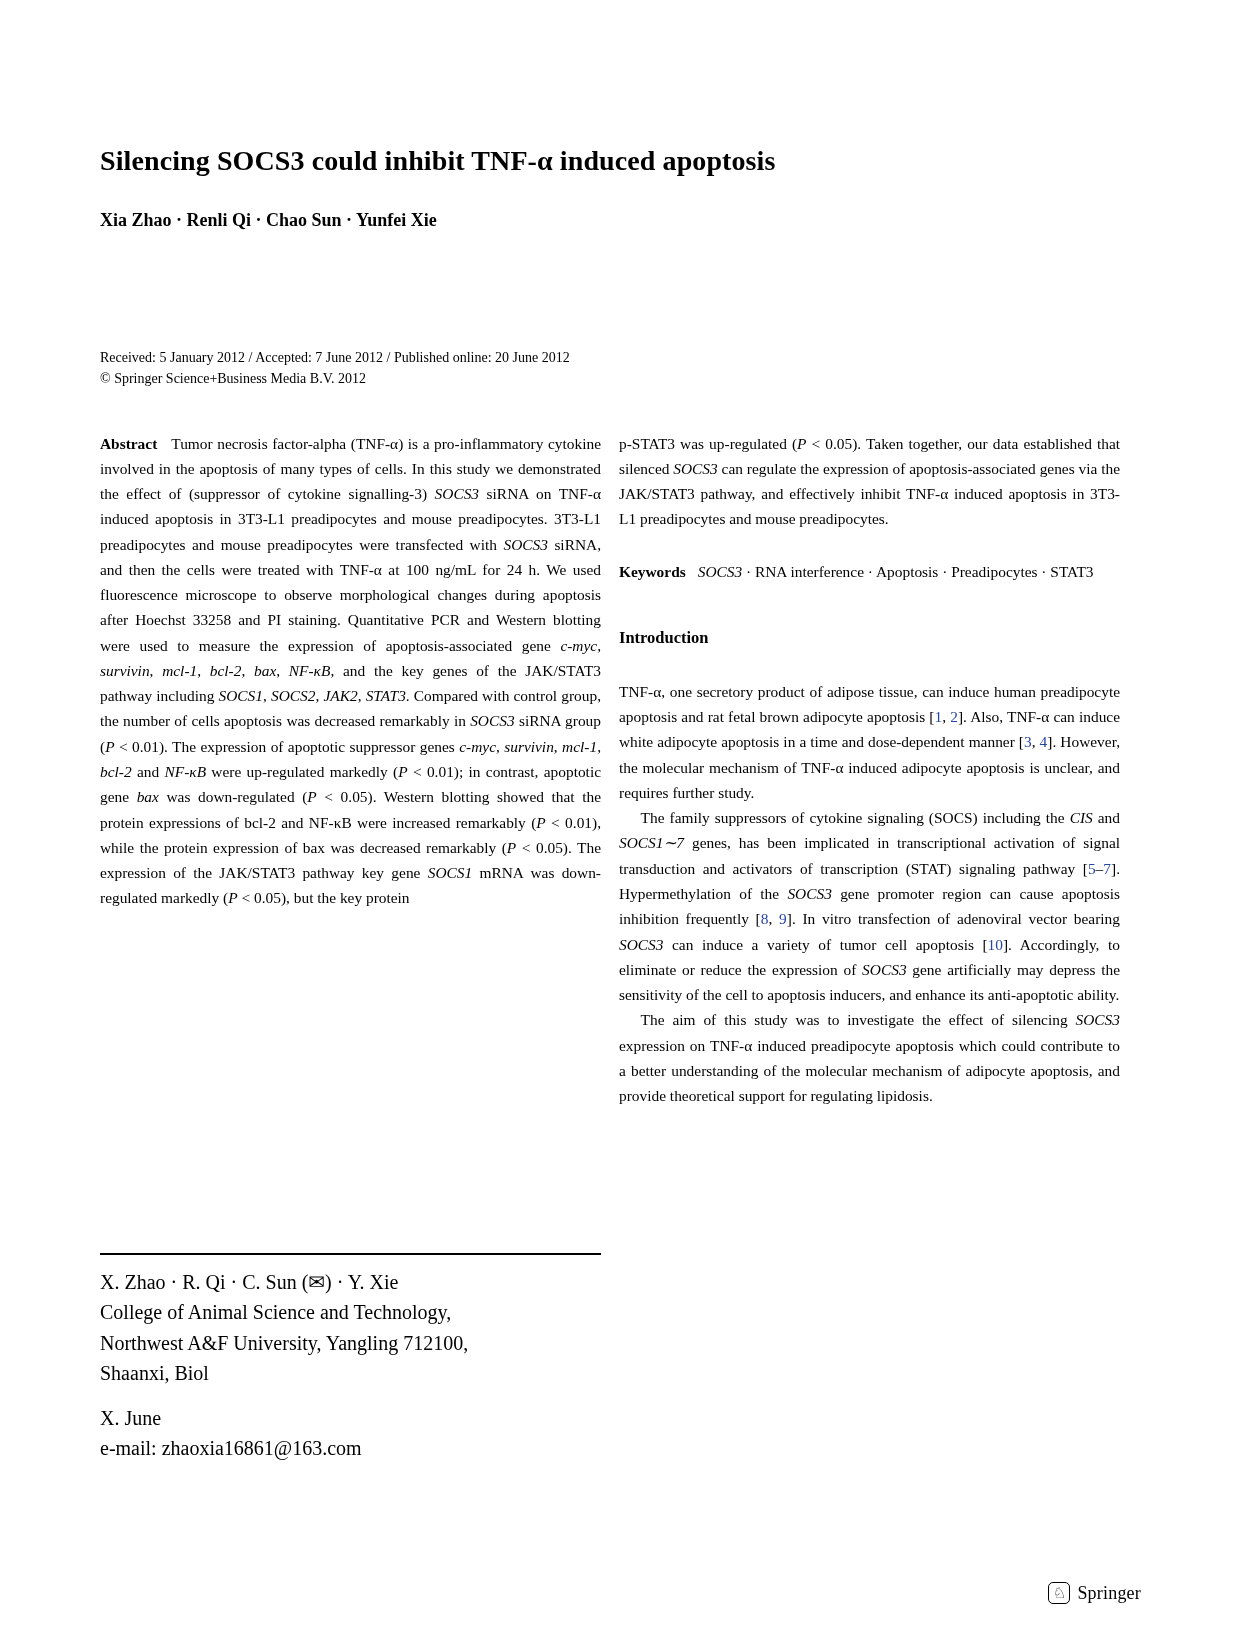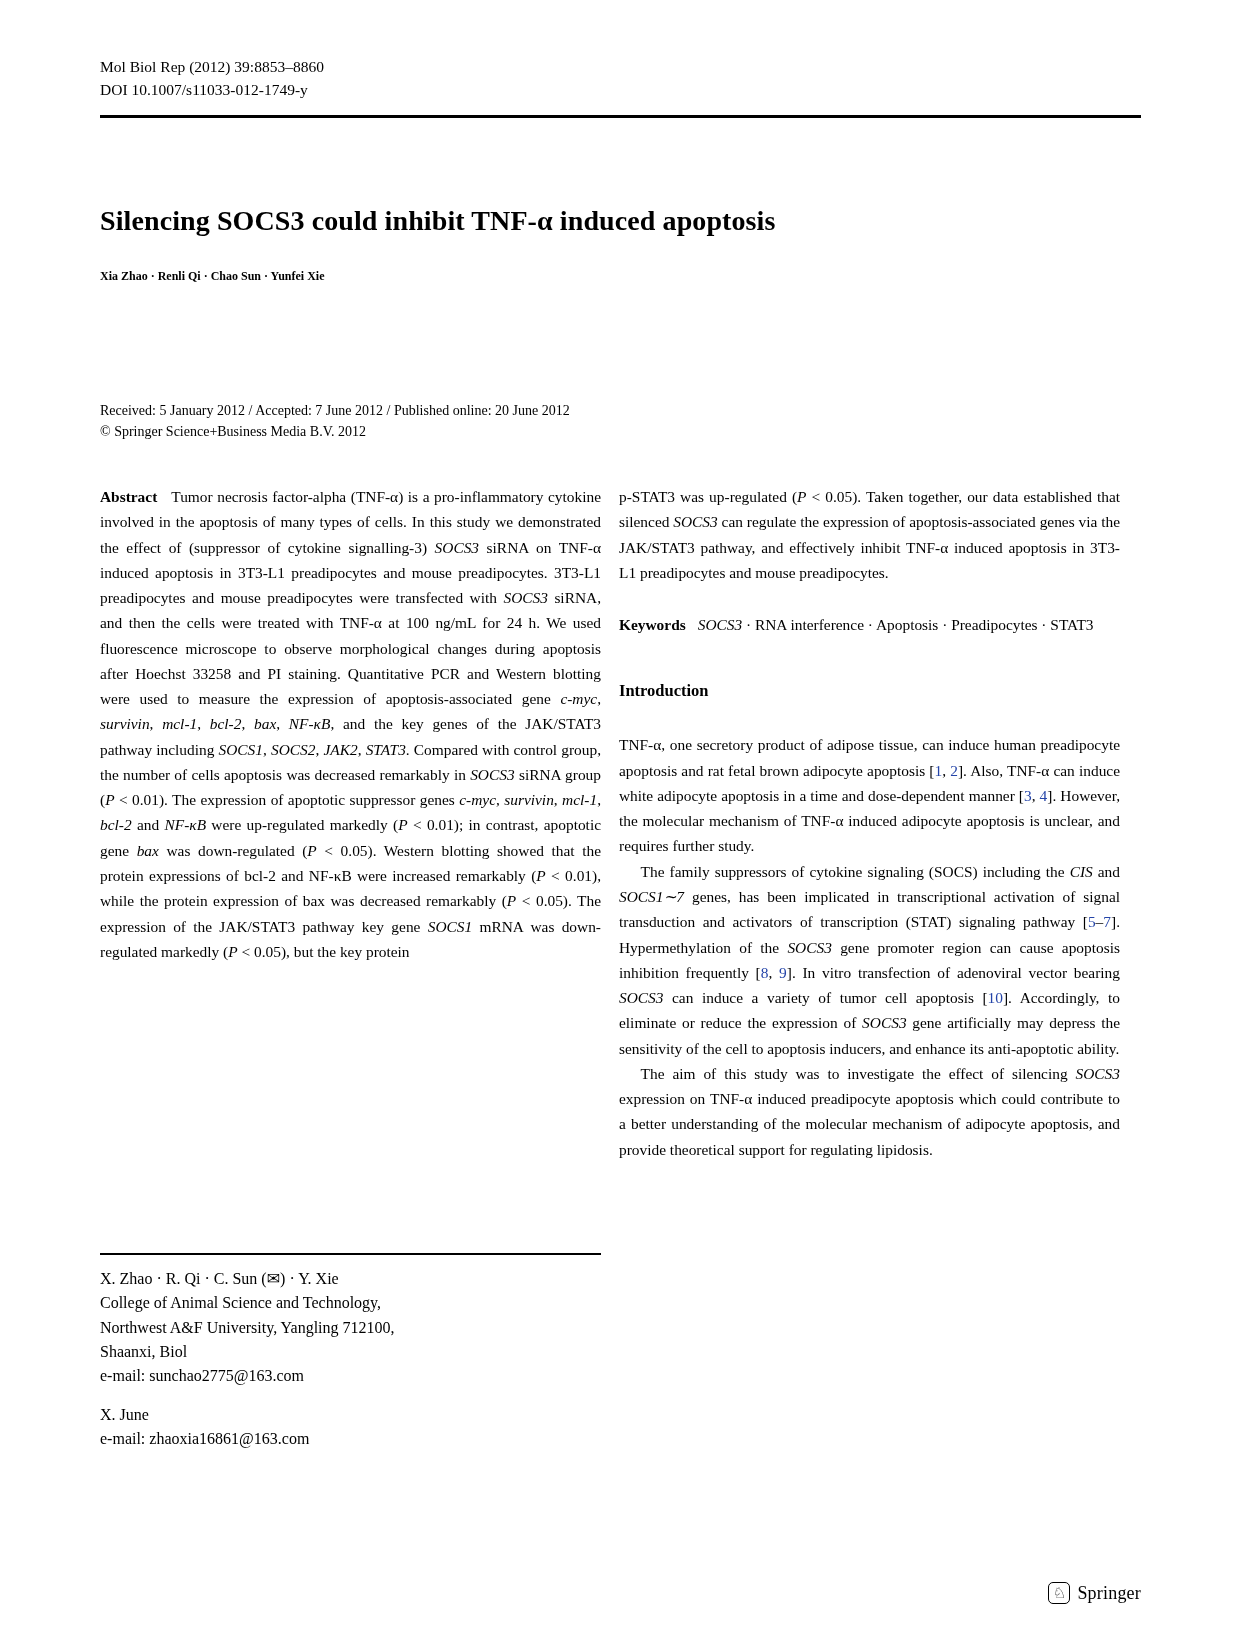--- a/index.html
+++ b/index.html
@@ -21,21 +21,21 @@
 
   h1.title {
     margin-top: 84px;
     font-size: 28px;
     font-weight: bold;
     line-height: 1.34;
     letter-spacing: 0.1px;
   }
   .authors {
     margin-top: 30px;
-    font-size: 12px;
+    font-size: 18px;
     font-weight: bold;
   }
   .received-block {
     margin-top: 116px;
     font-size: 14px;
     line-height: 1.5;
   }
 
   .columns {
     margin-top: 42px;
@@ -61,21 +61,21 @@
   p.indent { text-indent: 1.4em; }
 
   i { font-style: italic; }
   .ref { color: var(--ref-color, #2444a8); cursor: pointer; }
 
   .footnote {
     position: absolute;
     left: 100px;
     top: 1253px;
     width: 501px;
-    font-size: 16px;
+    font-size: 20px;
     line-height: 1.52;
     text-align: left;
   }
   .footnote-rule { height: 2px; background: #000; margin-bottom: 12px; }
   .footnote-block + .footnote-block { margin-top: 14px; }
 
   .publisher {
     position: absolute;
     right: 100px;
     bottom: 44px;
@@ -99,25 +99,20 @@
     font-weight: normal;
     letter-spacing: 0.2px;
   }
 </style>
 </head>
 <body>
 
 <div class="page">
   <div class="content">
 
-    <header>
-      <div class="journal-line">Mol Biol Rep (2012) 39:8853–8860</div>
-      <div class="doi-line">DOI 10.1007/s11033-012-1749-y</div>
-      <div class="header-rule"></div>
-    </header>
 
     <h1 class="title">
       <span style="display:block">Silencing SOCS3 could inhibit TNF-α induced apoptosis</span>
     </h1>
 
     <div class="authors">Xia Zhao · Renli Qi · Chao Sun · Yunfei Xie</div>
 
     <div class="received-block">
       <div>Received: 5 January 2012 / Accepted: 7 June 2012 / Published online: 20 June 2012</div>
       <div>© Springer Science+Business Media B.V. 2012</div>
@@ -144,21 +139,20 @@
     </div>
   </div>
 
   <div class="footnote">
     <div class="footnote-rule"></div>
     <div class="footnote-block">
       <div>X. Zhao · R. Qi · C. Sun (✉) · Y. Xie</div>
       <div>College of Animal Science and Technology,</div>
       <div>Northwest A&amp;F University, Yangling 712100,</div>
       <div>Shaanxi, Biol</div>
-      <div>e-mail: sunchao2775@163.com</div>
     </div>
     <div class="footnote-block">
       <div>X. June</div>
       <div>e-mail: zhaoxia16861@163.com</div>
     </div>
   </div>
 
   <div class="publisher">
     <span class="publisher-mark">♘</span>
     <span class="publisher-name">Springer</span>

